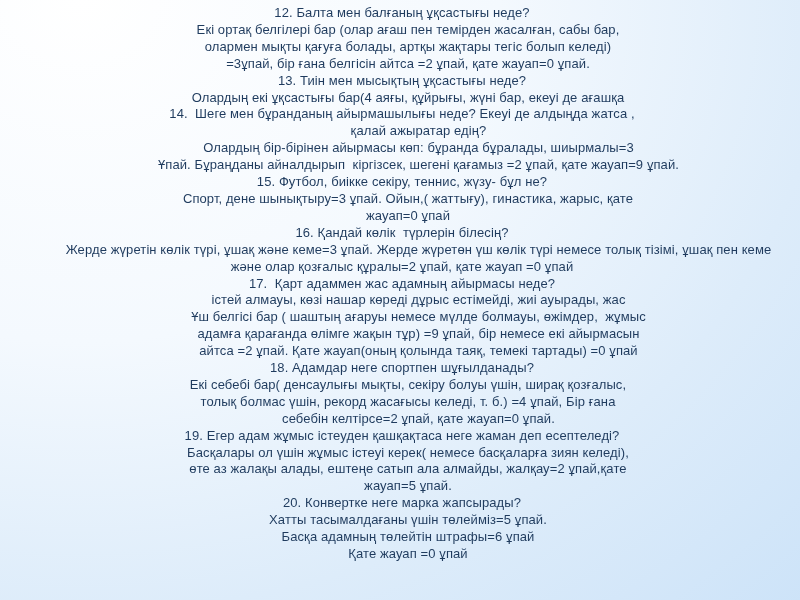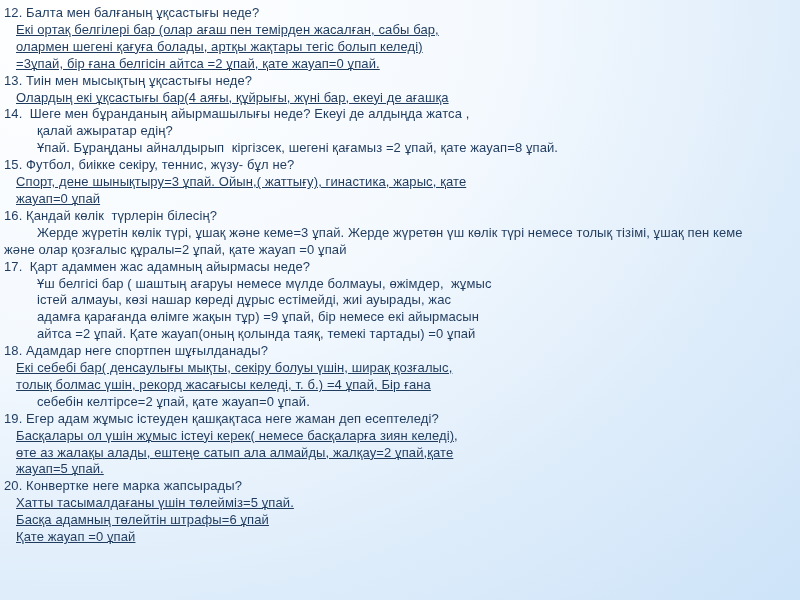--- a/index.html
+++ b/index.html
@@ -13,55 +13,57 @@
     background: radial-gradient(ellipse 1100px 900px at 10% 0%,
                 #ffffff 0%, #f4f9fe 38%, #ddecfa 68%, #c9e1f8 100%);
     font-family: "Liberation Sans", "DejaVu Sans", sans-serif;
   }
   .slide {
     position: relative;
     width: 800px;
     height: 600px;
     box-sizing: border-box;
     padding-top: 5px;
+    text-align: center;
   }
   .ln {
     font-size: 13px;
     line-height: 16.9px;
     letter-spacing: 0.1px;
     color: #1f3b5e;
     white-space: pre;
     font-weight: 500;
   }
   .i0 { padding-left: 4px; }
-  .i1 { padding-left: 16px; text-decoration: underline; }
+  .i1 { padding-left: 16px; }
   .i2 { padding-left: 37px; }
 </style>
 </head>
 <body>
 
 <div class="slide">
   <div class="ln i0">12. Балта мен балғаның ұқсастығы неде?</div>
   <div class="ln i1">Екі ортақ белгілері бар (олар ағаш пен темірден жасалған, сабы бар,</div>
-  <div class="ln i1">олармен шегені қағуға болады, артқы жақтары тегіс болып келеді)</div>
+  <div class="ln i1">олармен мықты қағуға болады, артқы жақтары тегіс болып келеді)</div>
   <div class="ln i1">=3ұпай, бір ғана белгісін айтса =2 ұпай, қате жауап=0 ұпай.</div>
   <div class="ln i0">13. Тиін мен мысықтың ұқсастығы неде?</div>
   <div class="ln i1">Олардың екі ұқсастығы бар(4 аяғы, құйрығы, жүні бар, екеуі де ағашқа</div>
   <div class="ln i0">14.  Шеге мен бұранданың айырмашылығы неде? Екеуі де алдыңда жатса ,</div>
   <div class="ln i2">қалай ажыратар едің?</div>
-  <div class="ln i2">Ұпай. Бұраңданы айналдырып  кіргізсек, шегені қағамыз =2 ұпай, қате жауап=8 ұпай.</div>
+  <div class="ln i2">Олардың бір-бірінен айырмасы көп: бұранда бұралады, шиырмалы=3</div>
+  <div class="ln i2">Ұпай. Бұраңданы айналдырып  кіргізсек, шегені қағамыз =2 ұпай, қате жауап=9 ұпай.</div>
   <div class="ln i0">15. Футбол, биікке секіру, теннис, жүзу- бұл не?</div>
   <div class="ln i1">Спорт, дене шынықтыру=3 ұпай. Ойын,( жаттығу), гинастика, жарыс, қате</div>
   <div class="ln i1">жауап=0 ұпай</div>
   <div class="ln i0">16. Қандай көлік  түрлерін білесің?</div>
   <div class="ln i2">Жерде жүретін көлік түрі, ұшақ және кеме=3 ұпай. Жерде жүретөн үш көлік түрі немесе толық тізімі, ұшақ пен кеме</div>
   <div class="ln i0">және олар қозғалыс құралы=2 ұпай, қате жауап =0 ұпай</div>
   <div class="ln i0">17.  Қарт адаммен жас адамның айырмасы неде?</div>
+  <div class="ln i2">істей алмауы, көзі нашар көреді дұрыс естімейді, жиі ауырады, жас</div>
   <div class="ln i2">Ұш белгісі бар ( шаштың ағаруы немесе мүлде болмауы, өжімдер,  жұмыс</div>
-  <div class="ln i2">істей алмауы, көзі нашар көреді дұрыс естімейді, жиі ауырады, жас</div>
   <div class="ln i2">адамға қарағанда өлімге жақын тұр) =9 ұпай, бір немесе екі айырмасын</div>
   <div class="ln i2">айтса =2 ұпай. Қате жауап(оның қолында таяқ, темекі тартады) =0 ұпай</div>
   <div class="ln i0">18. Адамдар неге спортпен шұғылданады?</div>
   <div class="ln i1">Екі себебі бар( денсаулығы мықты, секіру болуы үшін, ширақ қозғалыс,</div>
   <div class="ln i1">толық болмас үшін, рекорд жасағысы келеді, т. б.) =4 ұпай, Бір ғана</div>
   <div class="ln i2">себебін келтірсе=2 ұпай, қате жауап=0 ұпай.</div>
   <div class="ln i0">19. Егер адам жұмыс істеуден қашқақтаса неге жаман деп есептеледі?</div>
   <div class="ln i1">Басқалары ол үшін жұмыс істеуі керек( немесе басқаларға зиян келеді),</div>
   <div class="ln i1">өте аз жалақы алады, ештеңе сатып ала алмайды, жалқау=2 ұпай,қате</div>
   <div class="ln i1">жауап=5 ұпай.</div>

